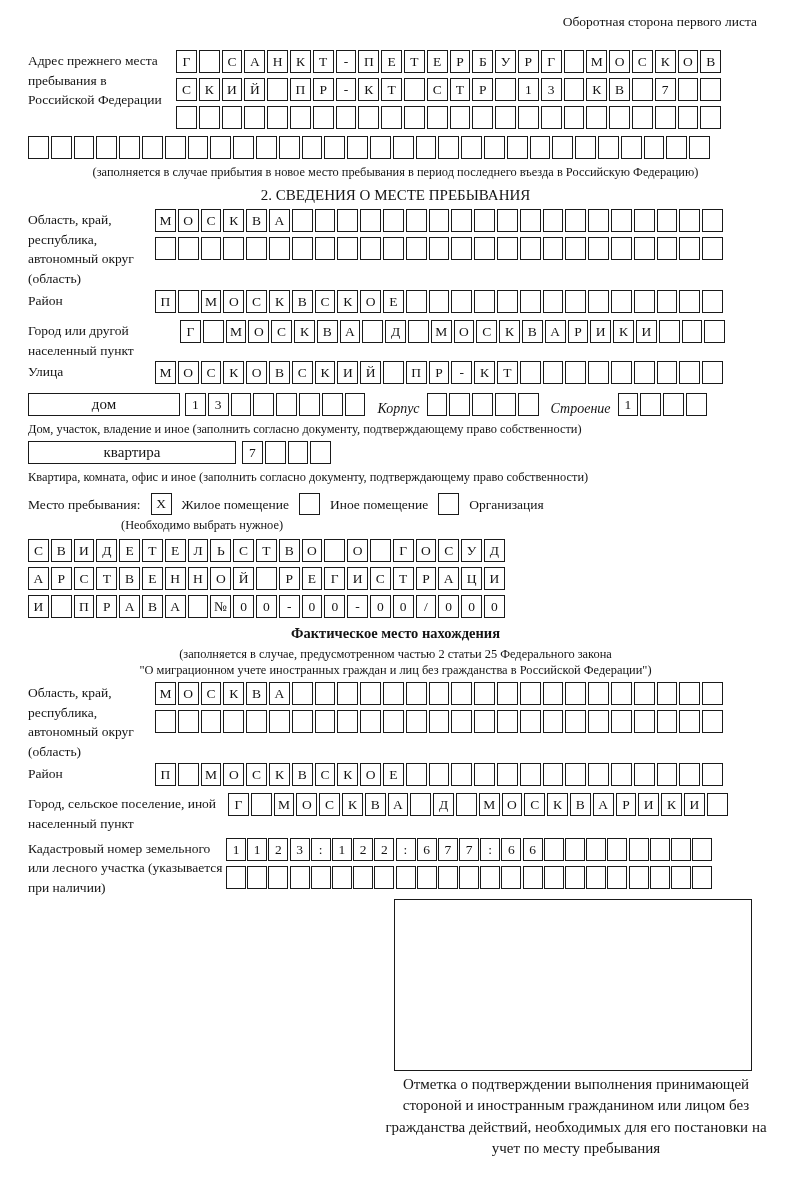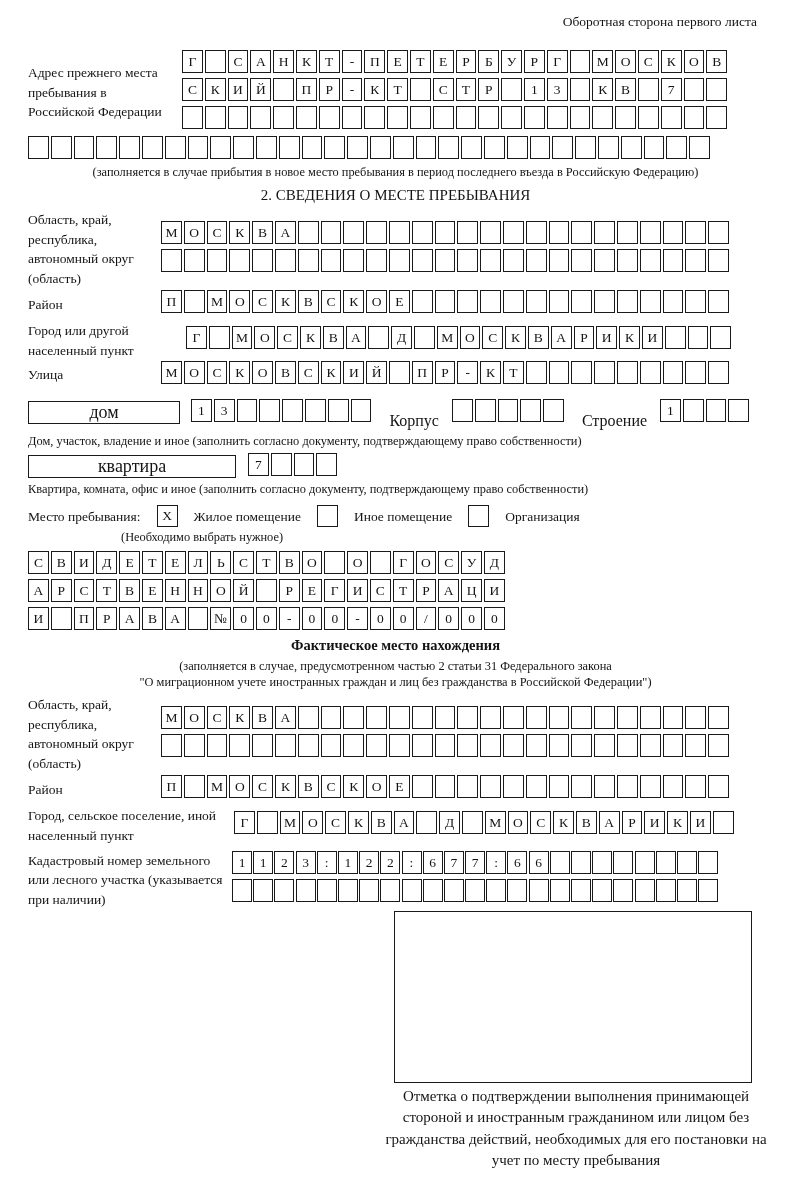--- a/index.html
+++ b/index.html
@@ -1,32 +1,32 @@
 <!DOCTYPE html>
 <html><head>
 <meta charset="utf-8">
 <style>
   html,body{margin:0;padding:0;background:#fff;}
   body{width:800px;height:1180px;overflow:hidden;color:#141414;
        font-family:"Liberation Serif","DejaVu Serif",serif;}
   .page{box-sizing:border-box;width:800px;height:1180px;padding:14px 37px 0 28px;}
   .corner{text-align:right;font-size:13.5px;padding-right:6px;}
-  .flexrow{display:flex;align-items:center;gap:6px;}
+  .flexrow{display:flex;align-items:flex-start;}
   .lbl{font-size:13.5px;line-height:1.45;flex:none;padding-top:1px;}
   .w148{width:148px}.w127{width:127px}.w152{width:152px}.w222{width:222px}.w200{width:200px}.w198{width:198px}
   .rows{flex:none;}
   .boxrow{white-space:nowrap;margin-bottom:4px;flex:none;height:24px;}
   .cell{display:inline-block;box-sizing:content-box;width:18.8px;height:21px;line-height:21px;
         border:1.5px solid #1a1a1a;margin-right:2px;text-align:center;font-size:13.5px;vertical-align:top;}
   .t .cell{width:18px;margin-right:1.2px;}
   .wordbox{box-sizing:content-box;height:21px;border:1.5px solid #1a1a1a;text-align:center;
-           line-height:21px;font-size:18px;flex:none;}
+           line-height:21px;font-size:15px;flex:none;}
   .domw{width:150px;margin-right:5px;}
   .aptw{width:206px;margin-right:6px;}
-  .inlbl{font-size:16px;line-height:24px;flex:none;margin:16px 7px 0 10px;}
+  .inlbl{font-size:14px;line-height:24px;flex:none;margin:4px 7px 0 10px;font-style:italic;}
   .chk{display:inline-block;box-sizing:content-box;width:19px;height:20px;border:1.5px solid #1a1a1a;
        text-align:center;line-height:20px;font-size:13.5px;margin:0 10px;vertical-align:top;}
   .opt{font-size:13.5px;line-height:23px;}
   .staylbl{font-size:13.5px;line-height:23px;flex:none;}
   .h2{text-align:center;font-weight:normal;font-size:15px;margin:7px 0 5px 0;}
   .h2b{text-align:center;font-weight:bold;font-size:14.5px;margin:2px 0 4px 0;}
   .caption{font-size:12.4px;line-height:1.3;}
   .center{text-align:center;}
   .mt20{margin-top:20px}.mt8{margin-top:8px}.mt6{margin-top:6px}.mt4{margin-top:4px}.mt2{margin-top:2px}
   .choosenote{margin-left:93px;margin-top:1px;}
@@ -105,21 +105,21 @@
 
   <div class="flexrow mt6">
     <div class="rows">
       <div class="boxrow"><span class="cell">С</span><span class="cell">В</span><span class="cell">И</span><span class="cell">Д</span><span class="cell">Е</span><span class="cell">Т</span><span class="cell">Е</span><span class="cell">Л</span><span class="cell">Ь</span><span class="cell">С</span><span class="cell">Т</span><span class="cell">В</span><span class="cell">О</span><span class="cell"></span><span class="cell">О</span><span class="cell"></span><span class="cell">Г</span><span class="cell">О</span><span class="cell">С</span><span class="cell">У</span><span class="cell">Д</span></div>
       <div class="boxrow"><span class="cell">А</span><span class="cell">Р</span><span class="cell">С</span><span class="cell">Т</span><span class="cell">В</span><span class="cell">Е</span><span class="cell">Н</span><span class="cell">Н</span><span class="cell">О</span><span class="cell">Й</span><span class="cell"></span><span class="cell">Р</span><span class="cell">Е</span><span class="cell">Г</span><span class="cell">И</span><span class="cell">С</span><span class="cell">Т</span><span class="cell">Р</span><span class="cell">А</span><span class="cell">Ц</span><span class="cell">И</span></div>
       <div class="boxrow"><span class="cell">И</span><span class="cell"></span><span class="cell">П</span><span class="cell">Р</span><span class="cell">А</span><span class="cell">В</span><span class="cell">А</span><span class="cell"></span><span class="cell">№</span><span class="cell">0</span><span class="cell">0</span><span class="cell">-</span><span class="cell">0</span><span class="cell">0</span><span class="cell">-</span><span class="cell">0</span><span class="cell">0</span><span class="cell">/</span><span class="cell">0</span><span class="cell">0</span><span class="cell">0</span></div>
     </div>
   </div>
 
   <div class="h2b">Фактическое место нахождения</div>
-  <div class="caption center">(заполняется в случае, предусмотренном частью 2 статьи 31 Федерального закона</div>
+  <div class="caption center">(заполняется в случае, предусмотренном частью 2 статьи 25 Федерального закона</div>
   <div class="caption center">"О миграционном учете иностранных граждан и лиц без гражданства в Российской Федерации")</div>
 
   <div class="flexrow mt4">
     <div class="lbl w127">Область, край, республика, автономный округ (область)</div>
     <div class="rows">
       <div class="boxrow"><span class="cell">М</span><span class="cell">О</span><span class="cell">С</span><span class="cell">К</span><span class="cell">В</span><span class="cell">А</span><span class="cell"></span><span class="cell"></span><span class="cell"></span><span class="cell"></span><span class="cell"></span><span class="cell"></span><span class="cell"></span><span class="cell"></span><span class="cell"></span><span class="cell"></span><span class="cell"></span><span class="cell"></span><span class="cell"></span><span class="cell"></span><span class="cell"></span><span class="cell"></span><span class="cell"></span><span class="cell"></span><span class="cell"></span></div>
       <div class="boxrow"><span class="cell"></span><span class="cell"></span><span class="cell"></span><span class="cell"></span><span class="cell"></span><span class="cell"></span><span class="cell"></span><span class="cell"></span><span class="cell"></span><span class="cell"></span><span class="cell"></span><span class="cell"></span><span class="cell"></span><span class="cell"></span><span class="cell"></span><span class="cell"></span><span class="cell"></span><span class="cell"></span><span class="cell"></span><span class="cell"></span><span class="cell"></span><span class="cell"></span><span class="cell"></span><span class="cell"></span><span class="cell"></span></div>
     </div>
   </div>
 

